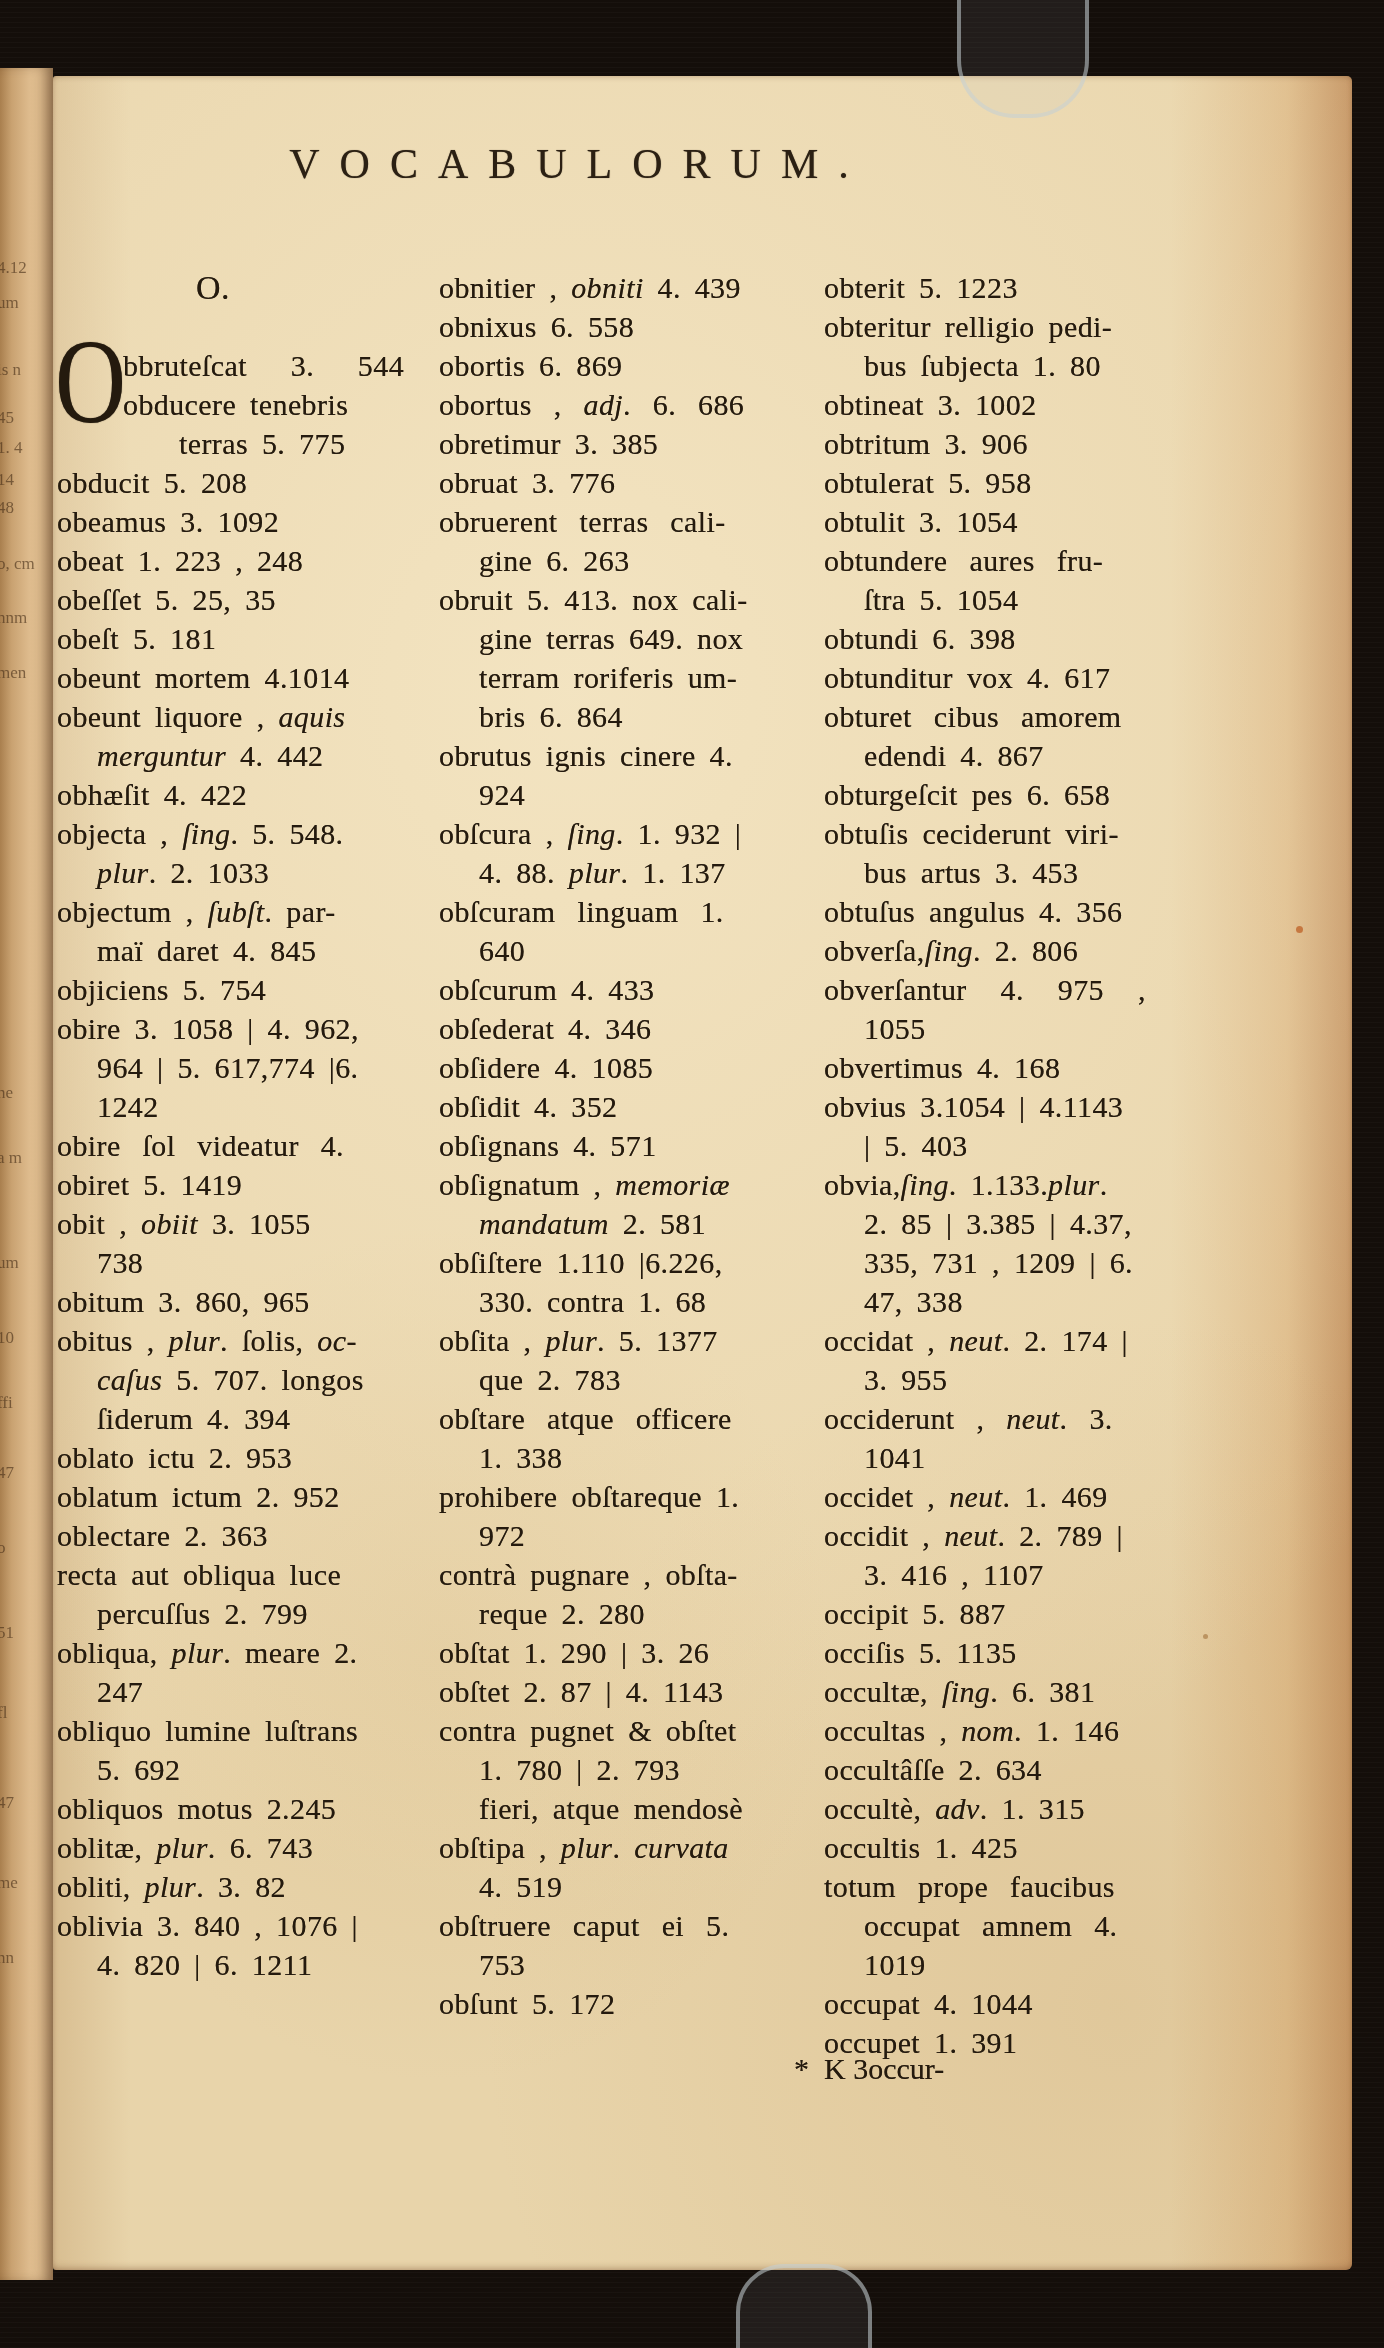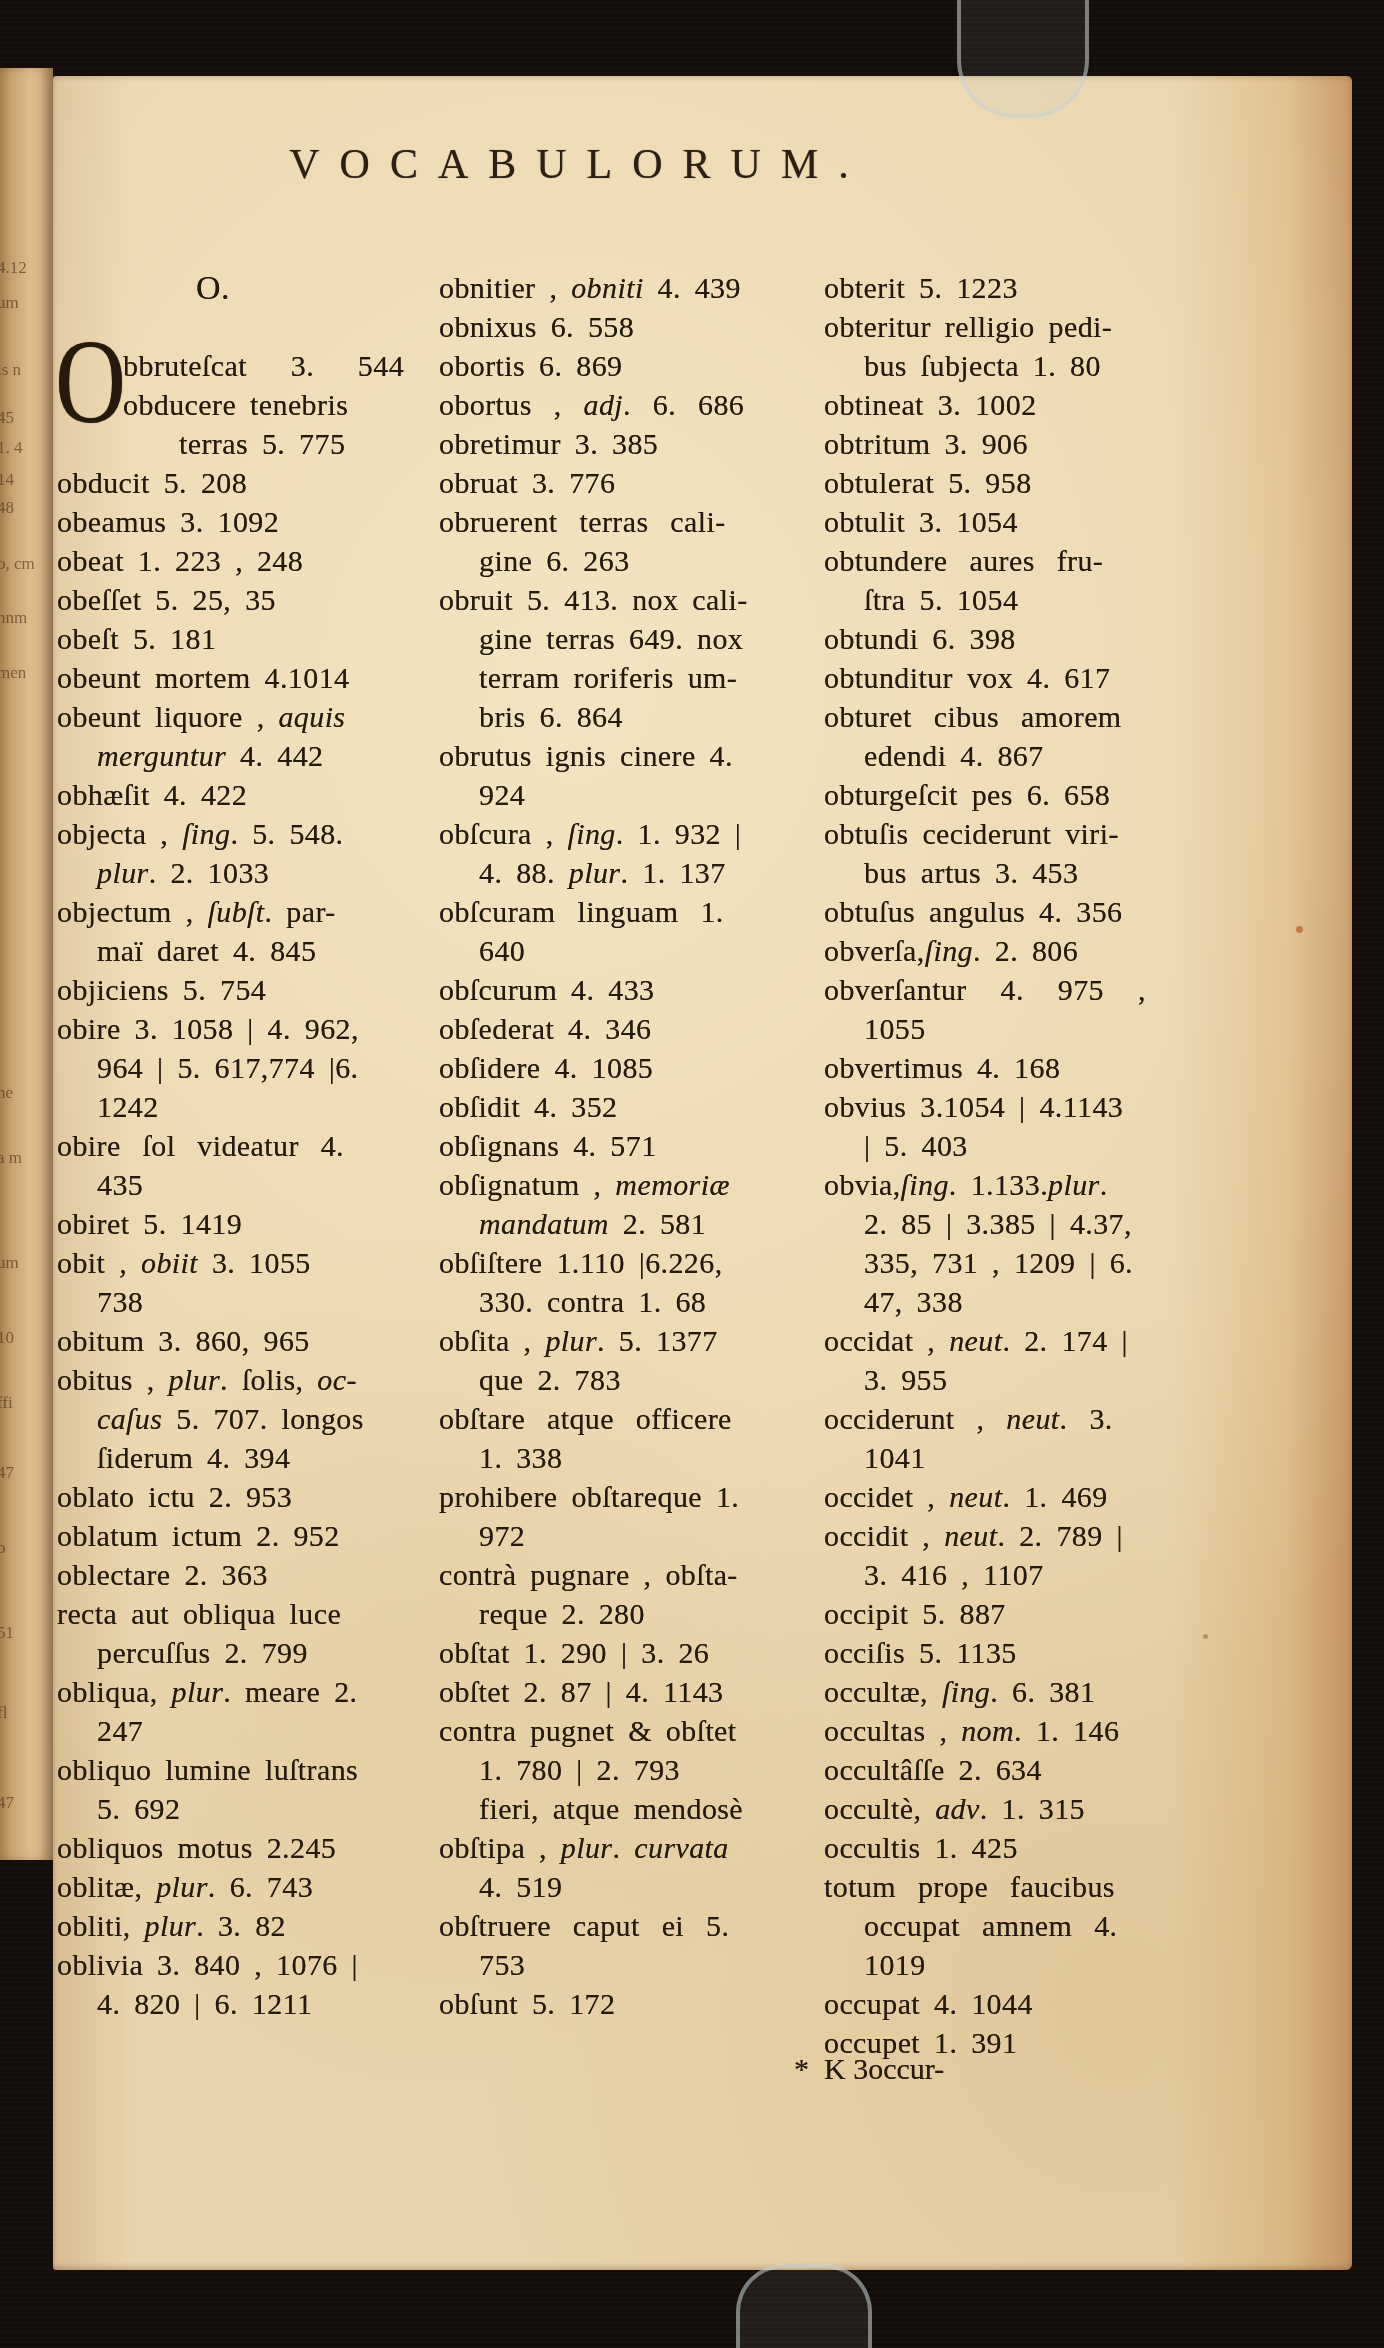--- a/index.html
+++ b/index.html
@@ -1,21 +1,21 @@
 <!DOCTYPE html>
 <html><head>
 <meta charset="utf-8">
 <style>
   html,body{margin:0;padding:0;background:#0e0a07;}
   .scan{position:relative;width:1384px;height:2348px;overflow:hidden;
     background:#140e0a;
     background-image:repeating-linear-gradient(0deg, rgba(255,255,255,0.025) 0 1px, rgba(0,0,0,0) 1px 5px);
     font-family:"Liberation Serif","DejaVu Serif",serif;}
   
-  .prev-page{position:absolute;left:0;top:68px;width:53px;height:1792px;overflow:hidden;
+  .prev-page{position:absolute;left:0;top:68px;width:53px;height:2212px;overflow:hidden;
     background:linear-gradient(to right,#a97f4e 0%,#c9a271 22%,#debb8d 55%,#e4c293 100%);
     box-shadow:inset -12px 0 14px -6px rgba(60,30,10,.6);}
   .frag{position:absolute;left:1px;font-size:17px;color:rgba(70,45,22,.62);white-space:pre;
     transform:translateX(-4px);}
   
   .page{position:absolute;left:53px;top:76px;width:1299px;height:2194px;
     background-color:#e8d4aa;
     background-image:
       radial-gradient(120% 80% at 40% 28%, rgba(250,238,208,.6), rgba(250,238,208,0) 70%),
       radial-gradient(70% 45% at 82% 88%, rgba(196,156,100,.22), rgba(196,156,100,0) 70%),
@@ -103,21 +103,20 @@
         <div class="tline "><span class="rm">obhæſit 4. 422</span></div>
         <div class="tline "><span class="rm">objecta , </span><span class="it">ſing</span><span class="rm">. 5. 548.</span></div>
         <div class="tline ind"><span class="it">plur</span><span class="rm">. 2. 1033</span></div>
         <div class="tline "><span class="rm">objectum , </span><span class="it">ſubſt</span><span class="rm">. par-</span></div>
         <div class="tline ind"><span class="rm">maï daret 4. 845</span></div>
         <div class="tline "><span class="rm">objiciens 5. 754</span></div>
         <div class="tline "><span class="rm">obire 3. 1058 | 4. 962,</span></div>
         <div class="tline ind"><span class="rm">964 | 5. 617,774 |6.</span></div>
         <div class="tline ind"><span class="rm">1242</span></div>
         <div class="tline j"><span class="rm">obire ſol videatur 4.</span></div>
-        <div class="tline ind"><span class="rm">435</span></div>
         <div class="tline "><span class="rm">obiret 5. 1419</span></div>
         <div class="tline "><span class="rm">obit , </span><span class="it">obiit</span><span class="rm"> 3. 1055</span></div>
         <div class="tline ind"><span class="rm">738</span></div>
         <div class="tline "><span class="rm">obitum 3. 860, 965</span></div>
         <div class="tline "><span class="rm">obitus , </span><span class="it">plur</span><span class="rm">. ſolis, </span><span class="it">oc-</span></div>
         <div class="tline ind"><span class="it">caſus</span><span class="rm"> 5. 707. longos</span></div>
         <div class="tline ind"><span class="rm">ſiderum 4. 394</span></div>
         <div class="tline "><span class="rm">oblato ictu 2. 953</span></div>
         <div class="tline "><span class="rm">oblatum ictum 2. 952</span></div>
         <div class="tline "><span class="rm">oblectare 2. 363</span></div>

